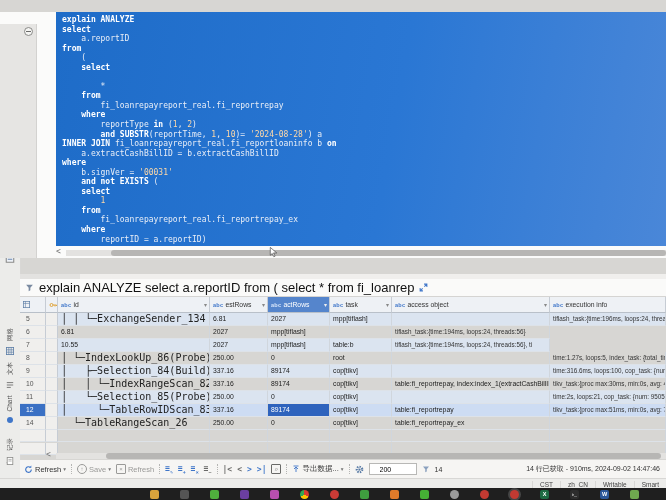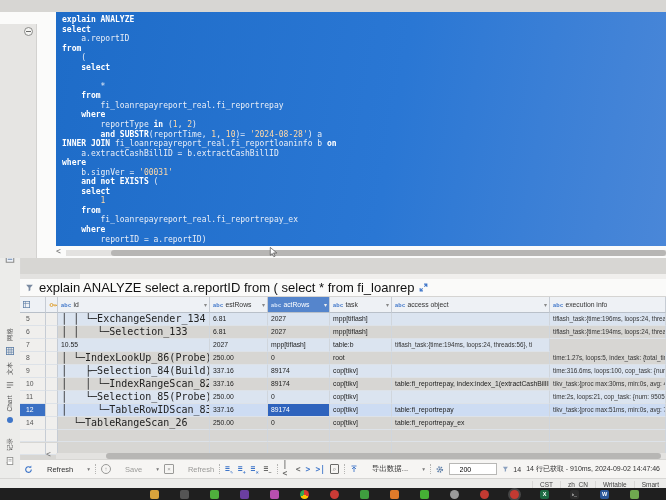--- a/index.html
+++ b/index.html
@@ -56,21 +56,21 @@
   .gc.csel{background:#2e63bd !important;color:#fff;}
   .grow.filler .gc{height:12px;}
   .grid-hscroll{position:absolute;left:46px;top:452px;width:620px;height:8px;}
   
   .stab{position:absolute;left:0;width:20px;display:flex;flex-direction:column;align-items:center;gap:2px;}
   .stab .vlab{font-size:6.5px;color:#555;transform:rotate(-90deg);white-space:nowrap;height:auto;}
   .sico{width:8px;height:8px;}
   .dot{width:6px;height:6px;border-radius:50%;background:#3f76c9;display:inline-block;}
   
   .toolbar{position:absolute;left:20px;top:460px;width:646px;height:18px;background:#f6f5f3;display:flex;align-items:center;gap:5px;padding:0 4px;box-sizing:border-box;font-size:7.5px;color:#333;}
-  .tbtn{display:inline-flex;align-items:center;gap:14px;white-space:nowrap;}
+  .tbtn{display:inline-flex;align-items:center;gap:2px;white-space:nowrap;}
   .tbtn.dis{color:#9a9a98;}
   .dd{font-size:5.5px;color:#777;font-family:"DejaVu Sans",sans-serif;}
   .vdiv{border-left:1px dotted #b5b5b3;height:10px;}
   .mini{font-family:"DejaVu Sans Mono",monospace;font-size:8px;color:#3f76c9;font-weight:bold;}
   .mini.gray{color:#6a6a68;}
   .pgsz{width:26px;height:10px;font-size:7px;border:1px solid #b8b8b6;background:#fff;padding:0 10px;font-family:"Liberation Sans",sans-serif;}
   .fetch{margin-left:auto;white-space:nowrap;font-size:7px;color:#333;padding-right:2px;}
   .circ{width:8px;height:8px;border:1px solid #9a9a98;border-radius:50%;display:inline-flex;align-items:center;justify-content:center;font-size:6px;color:#9a9a98;line-height:1;}
   .sq{width:8px;height:8px;border:1px solid #9a9a98;display:inline-flex;align-items:center;justify-content:center;font-size:6px;color:#9a9a98;line-height:1;border-radius:1px;}
   
@@ -226,21 +226,20 @@
       <div class="gc id">│ │ └─ExchangeSender_134</div>
       <div class="gc est">6.81</div>
       <div class="gc act">2027</div>
       <div class="gc task">mpp[tiflash]</div>
       <div class="gc access"></div>
       <div class="gc exec">tiflash_task:{time:196ms, loops:24, threads:56}</div>
     </div>
     <div class="grow ">
       <div class="gc num">6</div>
       <div class="gc key"></div>
-      <div class="gc id">│ │   └─Selection_133</div>
       <div class="gc est">6.81</div>
       <div class="gc act">2027</div>
       <div class="gc task">mpp[tiflash]</div>
       <div class="gc access"></div>
       <div class="gc exec">tiflash_task:{time:194ms, loops:24, threads:56}</div>
     </div>
     <div class="grow alt">
       <div class="gc num">7</div>
       <div class="gc key"></div>
       <div class="gc est">10.55</div>

